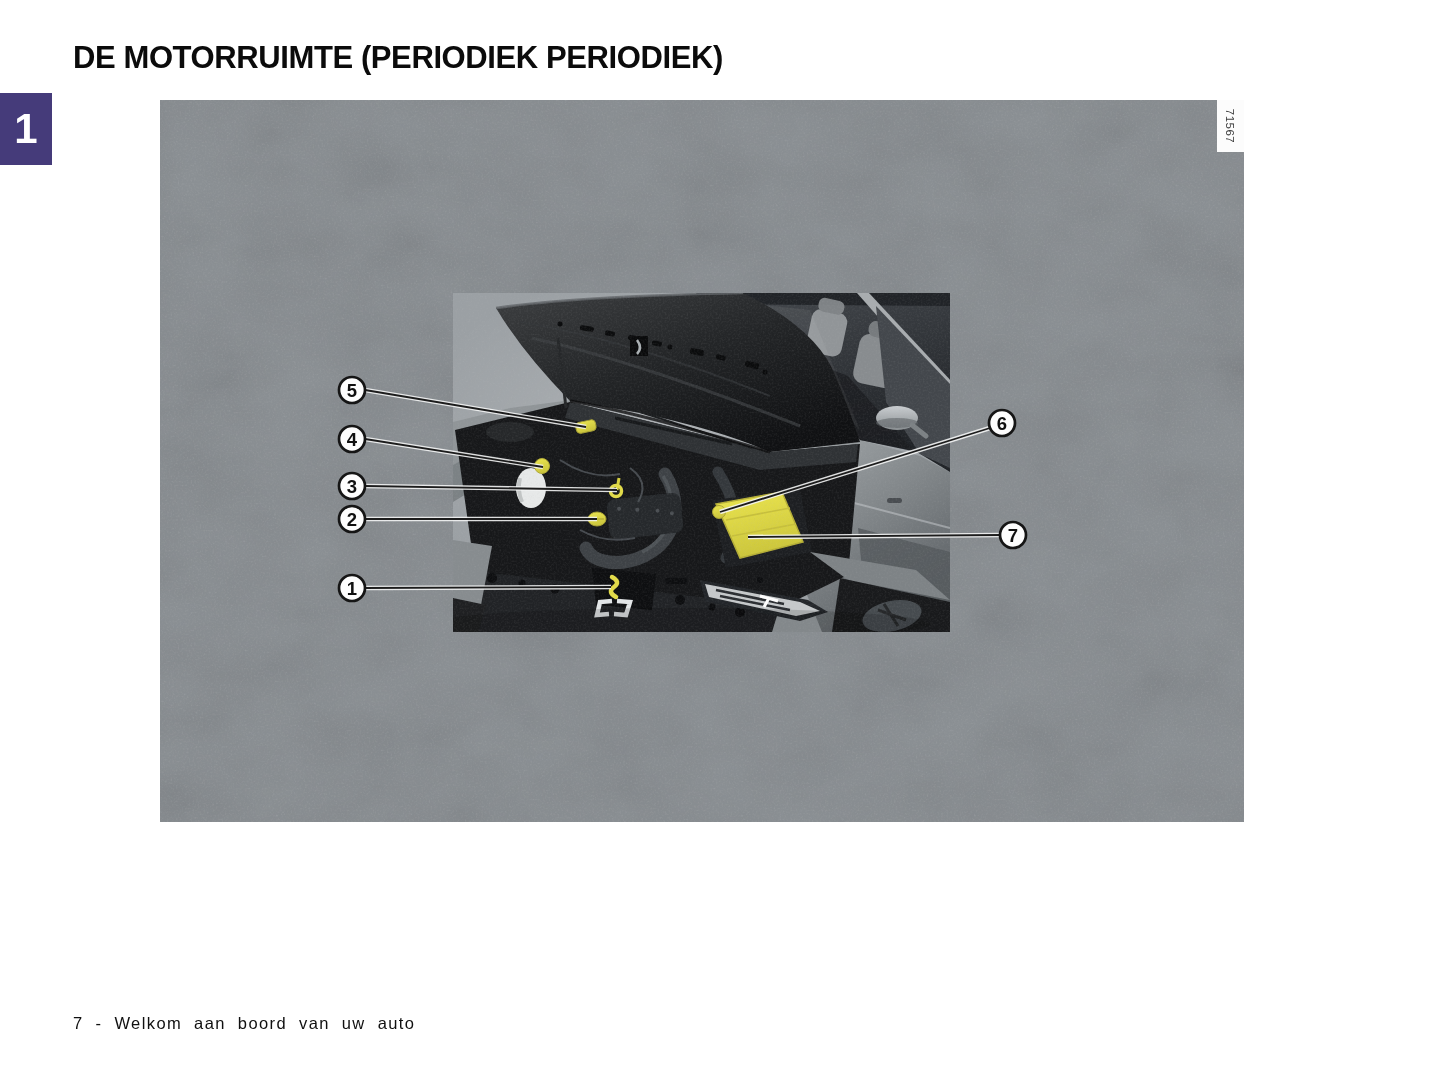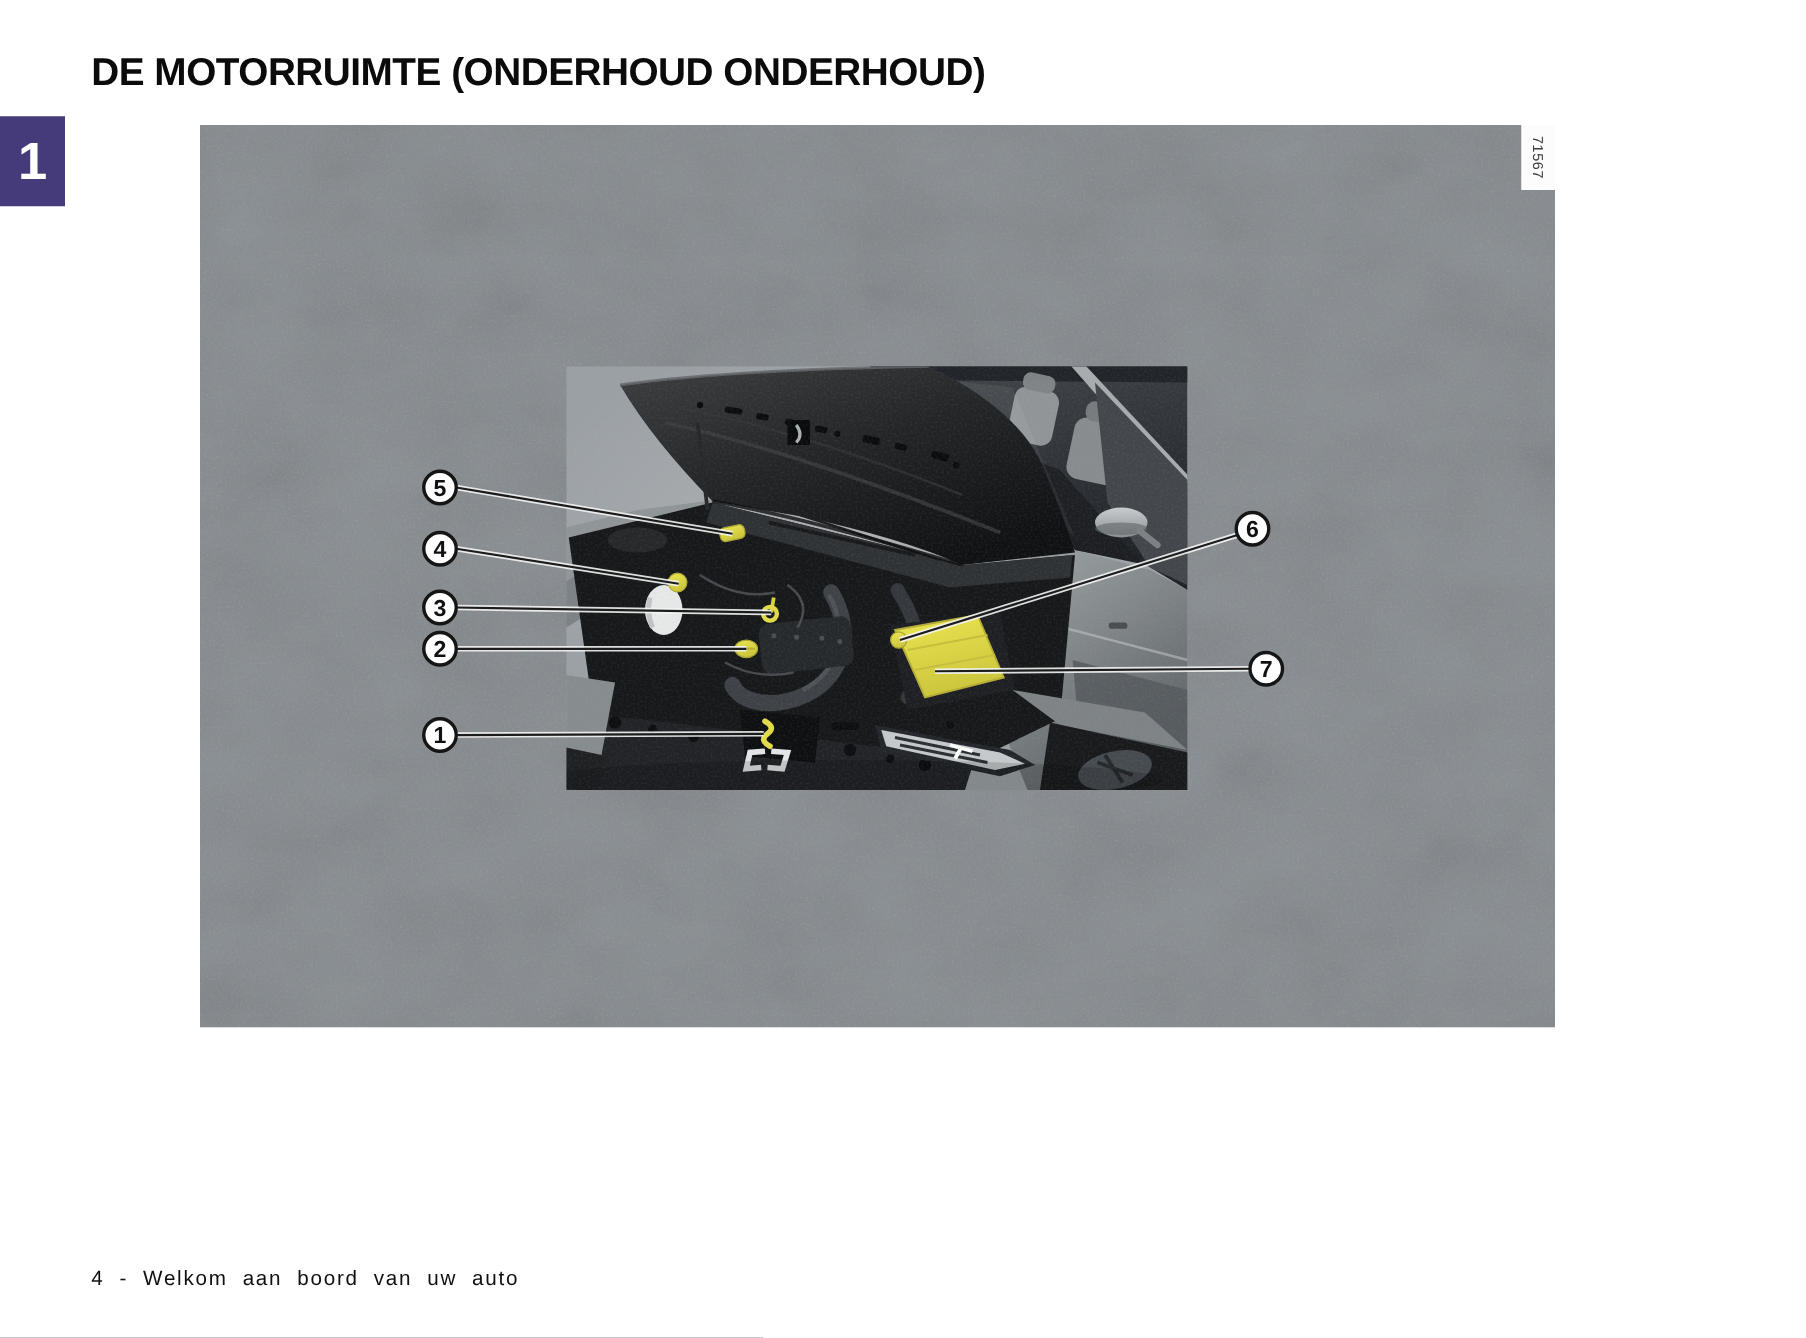--- a/index.html
+++ b/index.html
@@ -21,21 +21,21 @@
   }
   .page-footer{
     position:absolute;left:73px;top:1014px;font-size:16.5px;color:#101010;
     letter-spacing:1.4px;word-spacing:6px;white-space:nowrap;
   }
   svg text{font-family:"Liberation Sans",sans-serif;}
 </style>
 </head>
 <body>
 
-<h1 class="page-title">DE MOTORRUIMTE (ONDERHOUD ONDERHOUD)</h1>
+<h1 class="page-title">DE MOTORRUIMTE (PERIODIEK PERIODIEK)</h1>
 
 <div class="chapter-tab">
   <span>1</span>
 </div>
 
 <div class="figure">
 <svg width="1084" height="722" viewBox="0 0 1084 722" xmlns="http://www.w3.org/2000/svg">
   <defs>
     <clipPath id="photoClip">
           <rect x="293" y="193" width="497" height="339"></rect>
@@ -289,13 +289,13 @@
         </g>
   </g>
 
   <g>
     <rect x="1057" y="0" width="27" height="52" fill="#fcfcfc"></rect>
     <text transform="translate(1066 26) rotate(90)" text-anchor="middle" font-size="11.5" fill="#3c3c3c" letter-spacing="0.5">71567</text>
   </g>
 </svg>
 </div>
 
-<div class="page-footer">4 - Welkom aan boord van uw auto</div>
+<div class="page-footer">7 - Welkom aan boord van uw auto</div>
 
 </body></html>

